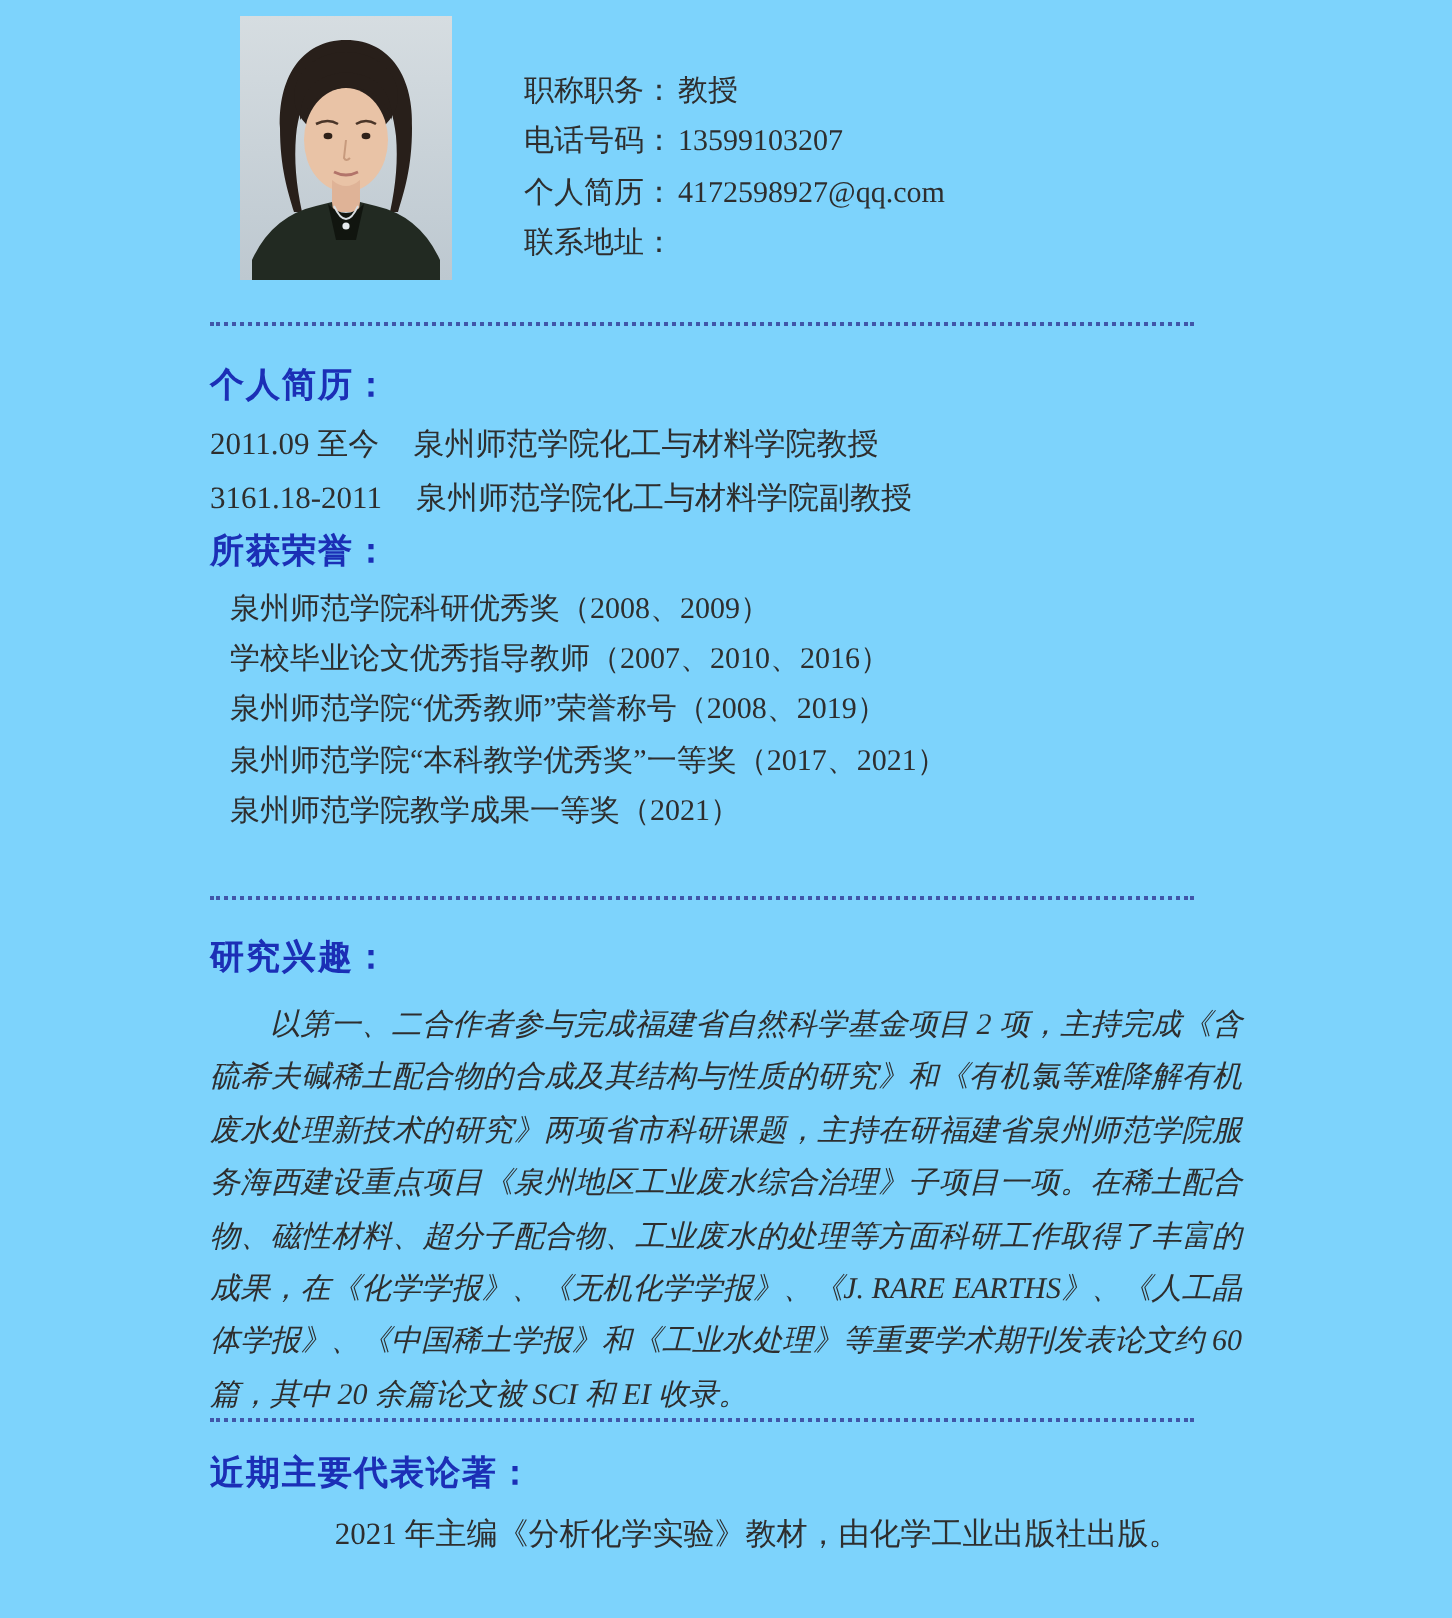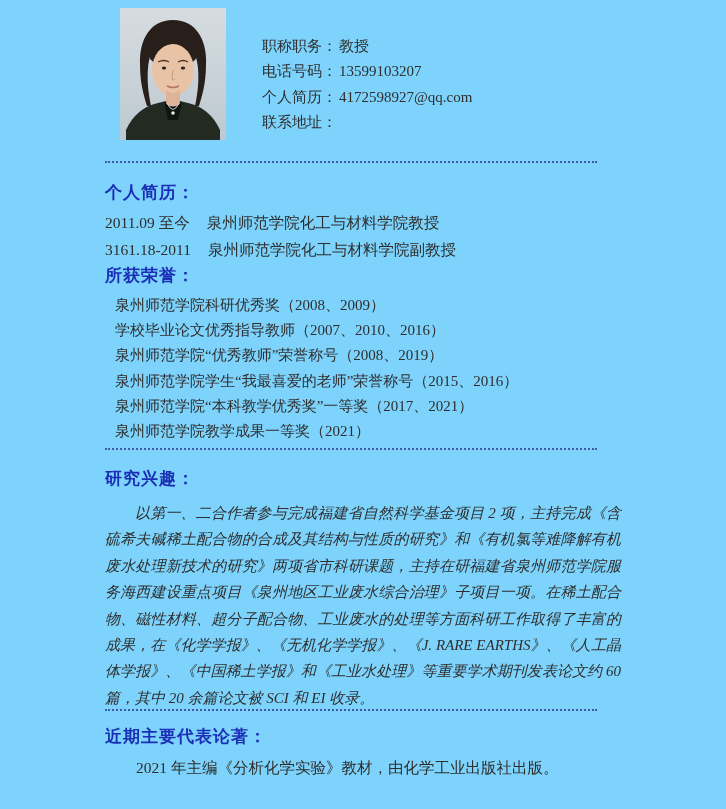--- a/index.html
+++ b/index.html
@@ -55,21 +55,21 @@
   .research-para{
     position:absolute;left:105px;top:500px;width:516px;
     font-size:15px;line-height:26.4px;
     text-align:justify;text-indent:2em;
     margin:0;
     font-style:italic;
   }
   .pubs-line{
     position:absolute;left:105px;top:755px;width:516px;
     font-size:15.5px;line-height:26px;
-    text-indent:2em;margin:0;
+    text-indent:2em;margin:0;text-align:center;
   }
 </style>
 </head>
 <body>
 
 <div class="page">
 
   <svg class="photo" viewBox="0 0 106 132" aria-hidden="true">
     <defs>
       <linearGradient id="bgGrad" x1="0" y1="0" x2="0" y2="1">
@@ -136,21 +136,20 @@
       <span class="resume-period">3161.18-2011</span>
       <span class="resume-detail">泉州师范学院化工与材料学院副教授</span>
     </div>
   </div>
 
   <div class="sec-heading h-honors">所获荣誉：</div>
   <div class="honors-list">
     <div class="honor-item">泉州师范学院科研优秀奖（2008、2009）</div>
     <div class="honor-item">学校毕业论文优秀指导教师（2007、2010、2016）</div>
     <div class="honor-item">泉州师范学院“优秀教师”荣誉称号（2008、2019）</div>
-    <div class="honor-item">泉州师范学院学生“我最喜爱的老师”荣誉称号（2015、2016）</div>
     <div class="honor-item">泉州师范学院“本科教学优秀奖”一等奖（2017、2021）</div>
     <div class="honor-item">泉州师范学院教学成果一等奖（2021）</div>
   </div>
 
   <div class="sec-heading h-research">研究兴趣：</div>
   <p class="research-para">以第一、二合作者参与完成福建省自然科学基金项目 2 项，主持完成《含硫希夫碱稀土配合物的合成及其结构与性质的研究》和《有机氯等难降解有机废水处理新技术的研究》两项省市科研课题，主持在研福建省泉州师范学院服务海西建设重点项目《泉州地区工业废水综合治理》子项目一项。在稀土配合物、磁性材料、超分子配合物、工业废水的处理等方面科研工作取得了丰富的成果，在《化学学报》、《无机化学学报》、《J. RARE EARTHS》、《人工晶体学报》、《中国稀土学报》和《工业水处理》等重要学术期刊发表论文约 60 篇，其中 20 余篇论文被 SCI 和 EI 收录。</p>
 
   <div class="sec-heading h-pubs">近期主要代表论著：</div>
   <p class="pubs-line">2021 年主编《分析化学实验》教材，由化学工业出版社出版。</p>
 

